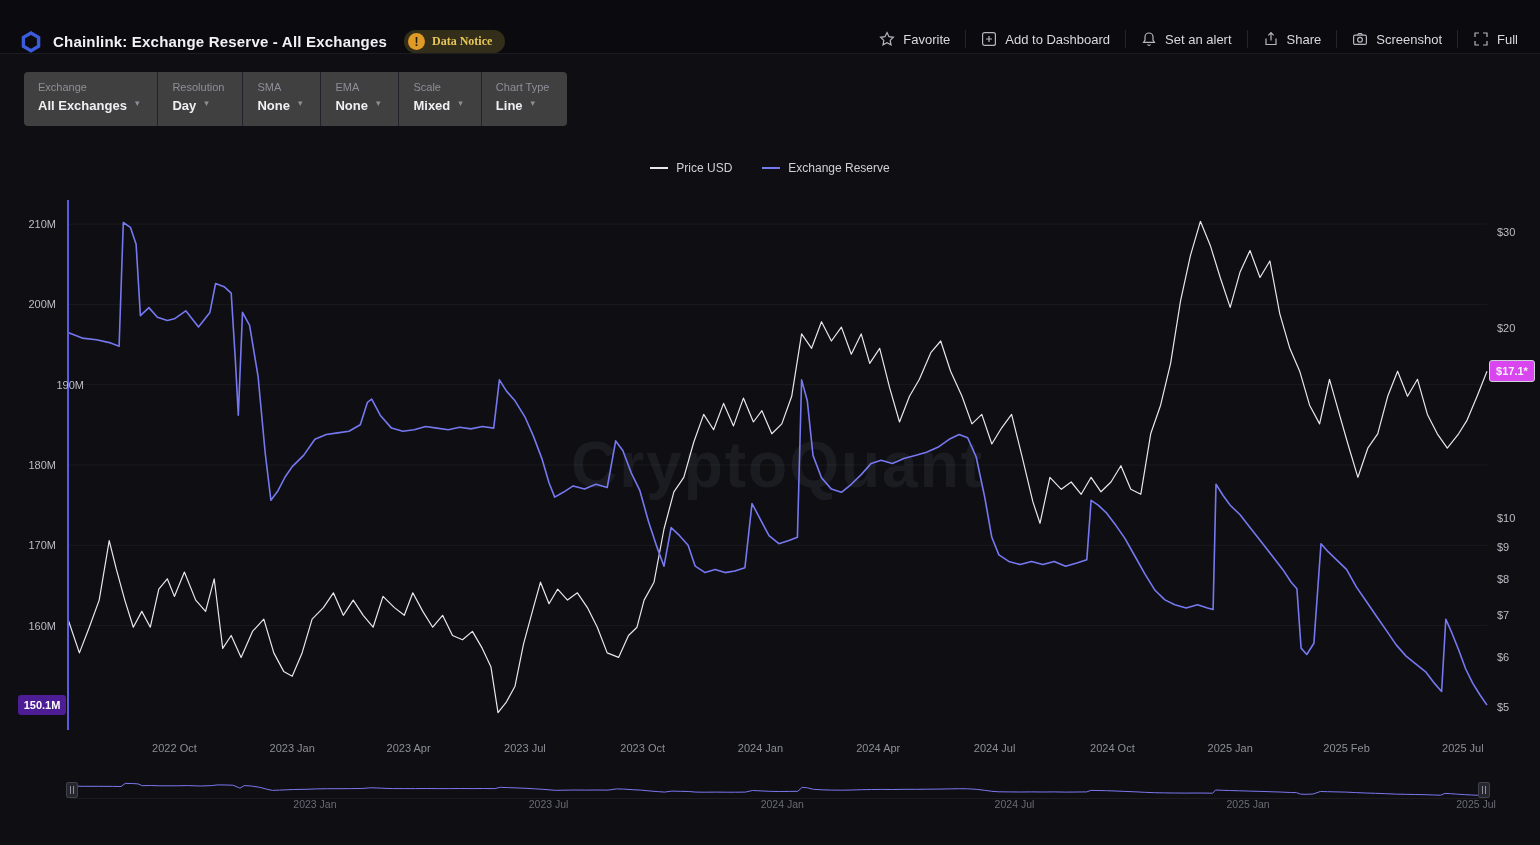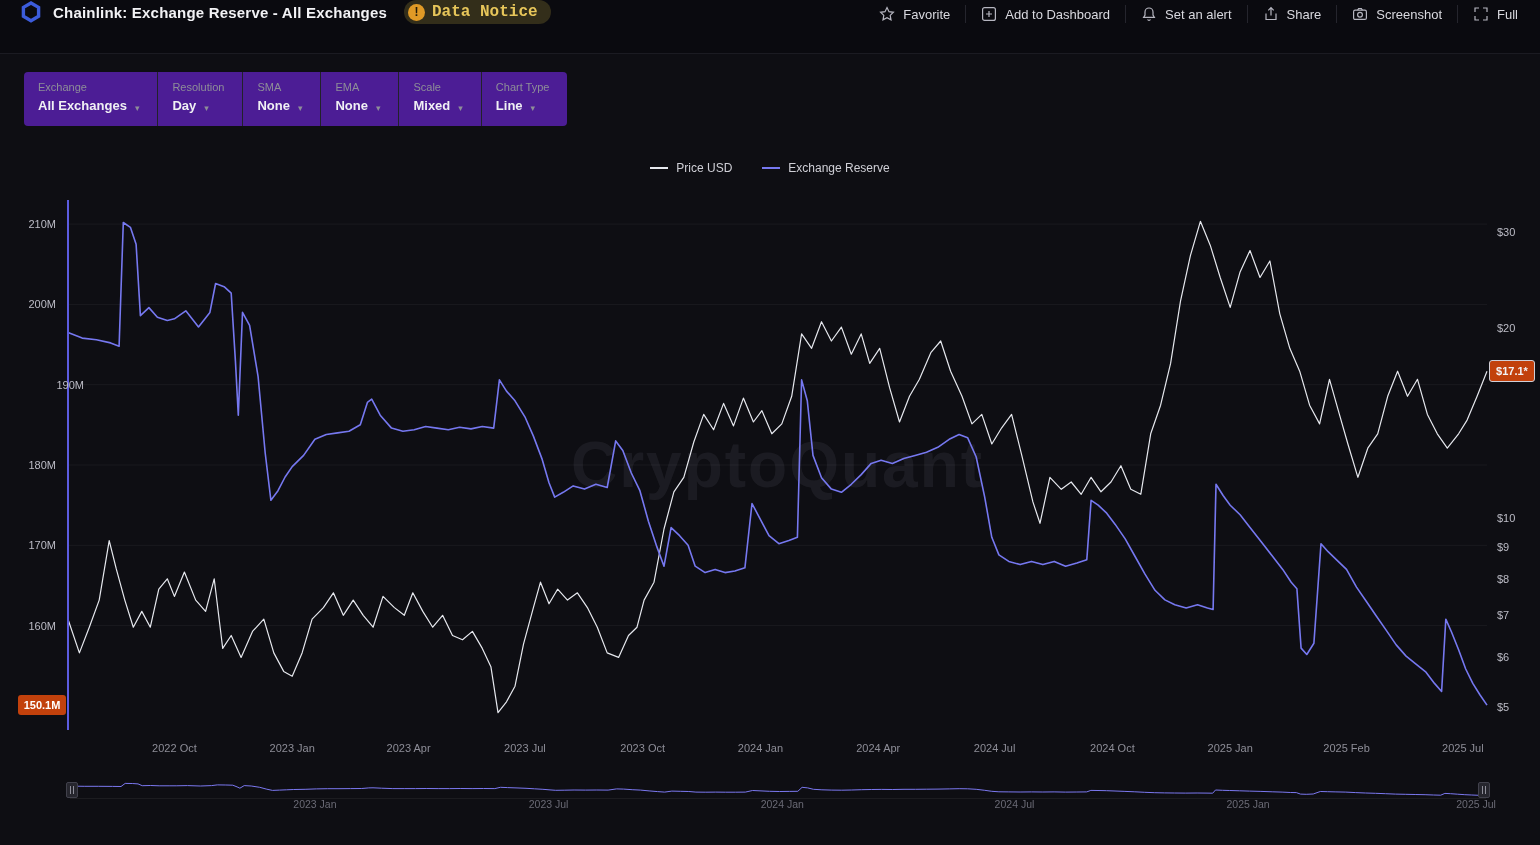--- a/index.html
+++ b/index.html
@@ -2,43 +2,43 @@
 <html><head>
 <meta charset="utf-8">
 <title>Chainlink: Exchange Reserve - All Exchanges</title>
 <style>
   html,body{margin:0;padding:0;background:#0e0e13;}
   .app{position:relative;width:1540px;height:845px;background:#0e0e13;overflow:hidden;
        font-family:"Liberation Sans",sans-serif;color:#e7e7ec;}
 
   
   .topbar{position:absolute;top:0;left:0;right:0;height:54px;background:#0a0a0f;
-          border-bottom:1px solid #1b1b22;display:flex;align-items:flex-start;
+          border-bottom:1px solid #1b1b22;display:flex;align-items:flex-end;
           justify-content:space-between;padding:0 20px;box-sizing:border-box;}
   .tb-left{display:flex;align-items:center;gap:11px;}
   .logo{display:flex;align-items:center;}
   .title{font-size:15px;font-weight:700;margin:0;color:#f2f2f5;letter-spacing:.2px;}
   .notice{display:inline-flex;align-items:center;gap:7px;background:#332e1a;border:none;
           border-radius:13px;padding:3px 13px 3px 4px;cursor:pointer;margin-left:6px;}
   .notice-ic{width:17px;height:17px;border-radius:50%;background:#e09a26;color:#241c07;
              font-weight:700;font-size:12px;display:flex;align-items:center;justify-content:center;}
-  .notice-txt{font-size:16px;font-weight:700;color:#e7c65a;font-family:Liberation Mono, monospace;}
+  .notice-txt{font-size:12px;font-weight:700;color:#e7c65a;font-family:Liberation Serif, serif;}
   .tb-right{display:flex;align-items:center;}
   .hbtn{display:flex;align-items:center;gap:8px;background:none;border:none;color:#d9d9df;
         font-size:13px;font-family:Liberation Sans, sans-serif;cursor:pointer;padding:6px 2px;}
   .hbtn svg{color:#b6b6c0;display:block;}
   .hdiv{width:1px;height:18px;background:#25252d;margin:0 13px;}
 
   
-  .toolbar{position:absolute;top:72px;left:24px;height:54px;display:flex;background:#4c1d95;
+  .toolbar{position:absolute;top:72px;left:24px;height:54px;display:flex;background:#404040;
            border-radius:4px;box-sizing:border-box;}
   .ctrl{padding:9px 18px 8px 14px;border-right:1px solid #22222a;cursor:pointer;}
   .ctrl:last-child{border-right:none;}
   .ctrl-label{font-size:11px;color:#8e8e98;margin-bottom:5px;}
-  .ctrl-vrow{display:flex;align-items:flex-end;gap:8px;}
+  .ctrl-vrow{display:flex;align-items:flex-start;gap:8px;}
   .ctrl-value{font-size:13px;font-weight:700;color:#f0f0f4;white-space:nowrap;}
   .chev{font-size:9px;color:#8e8e98;}
 
   .ranges{position:absolute;top:72px;right:18px;display:flex;gap:5px;align-items:center;}
   .rbtn{min-width:36px;height:34px;padding:0 9px;background:transparent;border:1px solid #2a2a33;
         border-radius:4px;color:#c0c0c9;font-size:12.5px;font-family:inherit;cursor:pointer;
         box-sizing:border-box;display:flex;align-items:center;justify-content:center;}
   .rbtn.active{color:#5f7cf9;}
   .rbtn svg{color:#b6b6c0;display:block;}
 
@@ -54,22 +54,22 @@
   .grid{stroke:rgba(255,255,255,0.05);stroke-width:1;}
   .watermark{position:absolute;left:68px;top:0;width:1419px;height:530px;display:flex;
              align-items:center;justify-content:center;font-size:64px;font-weight:700;
              color:rgba(197,197,215,0.08);letter-spacing:2px;pointer-events:none;}
   .axis-line{position:absolute;left:67px;top:0;width:2px;height:530px;background:#5c5ce0;}
   .ytick{position:absolute;transform:translateY(-50%);font-size:11px;color:#bcbcc6;white-space:nowrap;}
   .ytick.l{left:0;width:56px;text-align:right;}
   .ytick.r{left:1497px;text-align:left;}
   .badge{position:absolute;height:20px;line-height:20px;font-size:11px;font-weight:700;
          border-radius:3px;text-align:center;transform:translateY(-50%);}
-  .badge-left{left:18px;width:48px;background:#c2410c;color:#fff;}
-  .badge-right{left:1489px;width:44px;background:#c2410c;color:#f2f2f5;border:1px solid #cfcfd8;}
+  .badge-left{left:18px;width:48px;background:#4c1d95;color:#fff;}
+  .badge-right{left:1489px;width:44px;background:#d946ef;color:#f2f2f5;border:1px solid #cfcfd8;}
 
   .x-axis{position:absolute;top:742px;left:0;width:1540px;height:16px;}
   .xtick{position:absolute;transform:translateX(-50%);font-size:11px;color:#8d8d97;white-space:nowrap;}
 
   
   .navigator{position:absolute;top:782px;left:70px;width:1416px;height:30px;}
   #nav-svg{position:absolute;top:0;left:0;border-bottom:1px solid rgba(255,255,255,0.06);}
   .nav-handle{position:absolute;top:0;width:12px;height:16px;background:#26262e;border:1px solid #41414c;
               border-radius:2px;display:flex;align-items:center;justify-content:center;gap:2px;cursor:ew-resize;box-sizing:border-box;}
   .nav-handle.left{left:-4px;}

